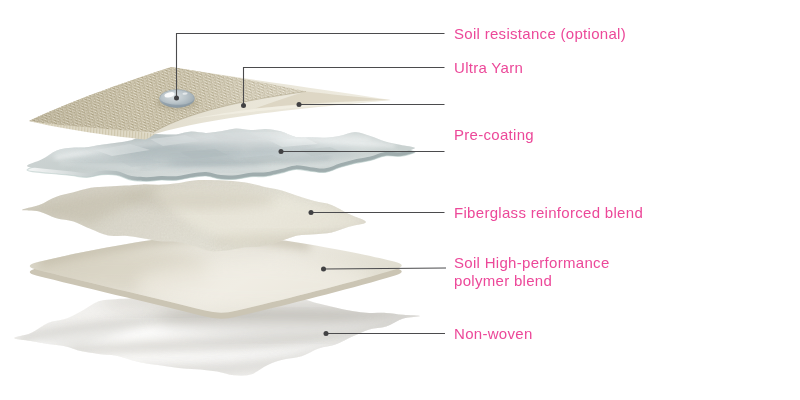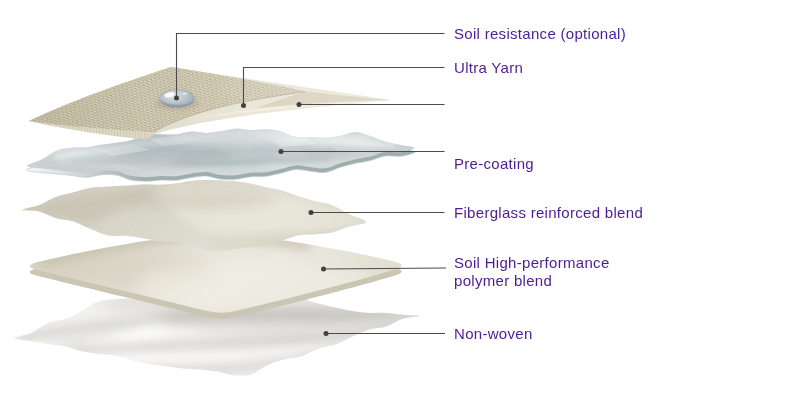--- a/index.html
+++ b/index.html
@@ -9,21 +9,21 @@
     background:#ffffff;
     overflow:hidden;
     font-family:"Liberation Sans", sans-serif;
   }
   .stage svg{position:absolute;left:0;top:0;}
   .labels{position:absolute;left:0;top:0;width:800px;height:400px;}
   .layer-label{
     position:absolute;
     left:454px;
     transform:translateY(-50%);
-    color:#4c1d95;
+    color:#ec4899;
     font-size:15px;
     letter-spacing:0.3px;
     line-height:18px;
     white-space:nowrap;
   }
   .layer-label.two-line{transform:none;}
 </style>
 </head>
 <body>
 
@@ -245,21 +245,21 @@
     <circle cx="281" cy="151.5" r="2.5"></circle>
     <circle cx="311" cy="212.5" r="2.5"></circle>
     <circle cx="323.5" cy="269" r="2.5"></circle>
     <circle cx="326" cy="333.5" r="2.5"></circle>
   </g>
 </svg>
 
 <div class="labels">
   <div class="layer-label" style="top:33.5px">Soil resistance (optional)</div>
   <div class="layer-label" style="top:67.5px">Ultra Yarn</div>
-  <div class="layer-label" style="top:164px">Pre-coating</div>
+  <div class="layer-label" style="top:135px">Pre-coating</div>
   <div class="layer-label" style="top:212.5px">Fiberglass reinforced blend</div>
   <div class="layer-label two-line" style="top:254px">
     <div>Soil High-performance</div>
     <div>polymer blend</div>
   </div>
   <div class="layer-label" style="top:333.5px">Non-woven</div>
 </div>
 
 </div>
 

